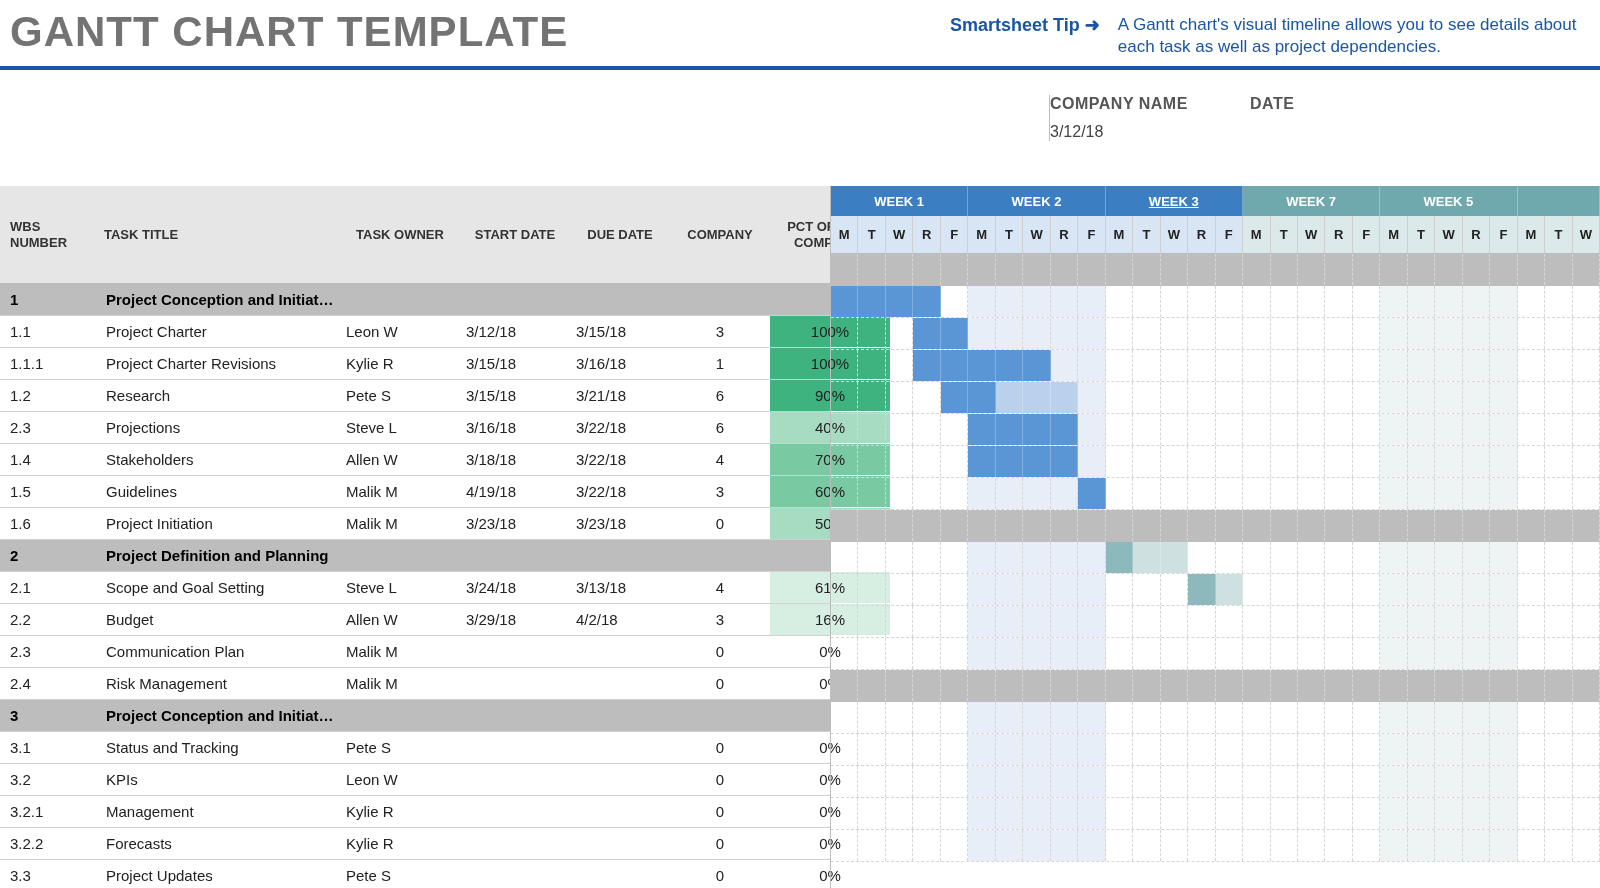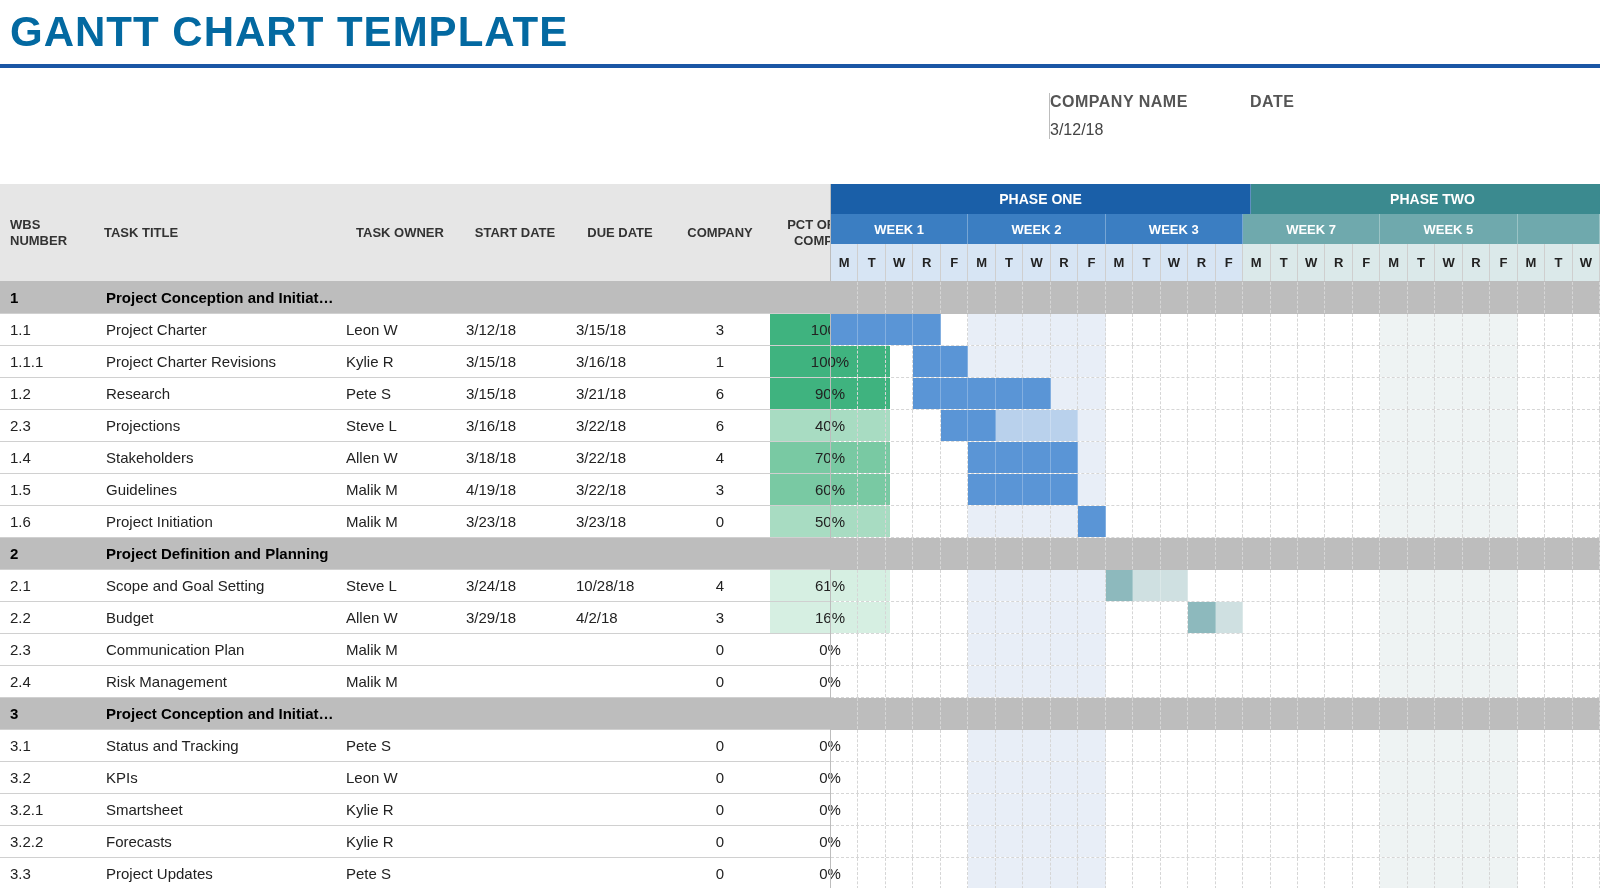--- a/index.html
+++ b/index.html
@@ -18,21 +18,21 @@
     justify-content: space-between;
     align-items: flex-start;
     padding: 8px 10px 8px 10px;
     border-bottom: 4px solid #1a56a5;
   }
   .header h1 {
     margin: 0;
     font-size: 42px;
     font-weight: 800;
     letter-spacing: 1px;
-    color: #0369a1;
+    color: #737373;
   }
   .tip {
     display: flex;
     gap: 18px;
     align-items: flex-start;
     max-width: 640px;
     padding-top: 6px;
   }
   .tip-label {
     color: #1a56a5;
@@ -124,20 +124,24 @@
   .cell.bar.p2 { background:#8db9bd; }
   .cell.bar.p2.light { background:#cfe0e1; }
 </style>
 </head>
 <body>
 
 <div class="page">
 
   <div class="header">
     <h1>GANTT CHART TEMPLATE</h1>
+    <div class="tip">
+      <span class="tip-label">Smartsheet Tip ➜</span>
+      <span class="tip-text">A Gantt chart's visual timeline allows you to see details about each task as well as project dependencies.</span>
+    </div>
   </div>
 
   <div class="meta">
     <div class="meta-col right">
       <div class="label">COMPANY NAME</div>
       <div class="label">DATE</div>
       <div class="value">3/12/18</div>
     </div>
   </div>
 
@@ -233,21 +237,21 @@
             <div class="c4"></div>
             <div class="c5"></div>
             <div class="c6"></div>
             <div class="c7"></div>
           </div>
           <div class="row">
             <div class="c1">2.1</div>
             <div class="c2">Scope and Goal Setting</div>
             <div class="c3">Steve L</div>
             <div class="c4">3/24/18</div>
-            <div class="c5">10/28/18</div>
+            <div class="c5">3/13/18</div>
             <div class="c6">4</div>
             <div class="c7" style="background: rgb(214, 239, 226);">61%</div>
           </div>
           <div class="row">
             <div class="c1">2.2</div>
             <div class="c2">Budget</div>
             <div class="c3">Allen W</div>
             <div class="c4">3/29/18</div>
             <div class="c5">4/2/18</div>
             <div class="c6">3</div>
@@ -293,21 +297,21 @@
             <div class="c1">3.2</div>
             <div class="c2">KPIs</div>
             <div class="c3">Leon W</div>
             <div class="c4"></div>
             <div class="c5"></div>
             <div class="c6">0</div>
             <div class="c7" style="background: rgb(255, 255, 255);">0%</div>
           </div>
           <div class="row">
             <div class="c1">3.2.1</div>
-            <div class="c2">Smartsheet</div>
+            <div class="c2">Management</div>
             <div class="c3">Kylie R</div>
             <div class="c4"></div>
             <div class="c5"></div>
             <div class="c6">0</div>
             <div class="c7" style="background: rgb(255, 255, 255);">0%</div>
           </div>
           <div class="row">
             <div class="c1">3.2.2</div>
             <div class="c2">Forecasts</div>
             <div class="c3">Kylie R</div>
@@ -322,28 +326,24 @@
             <div class="c3">Pete S</div>
             <div class="c4"></div>
             <div class="c5"></div>
             <div class="c6">0</div>
             <div class="c7" style="background: rgb(255, 255, 255);">0%</div>
           </div>
         </div>
     </div>
 
     <div class="right">
-      <div class="phaserow" id="phaserow">
-          <div class="phase phase1" style="width: 420px;">PHASE ONE</div>
-          <div class="phase phase2" style="width: 364px;">PHASE TWO</div>
-        </div>
       <div class="weekrow" id="weekrow">
           <div class="week p1" style="width: 140px;">WEEK 1</div>
           <div class="week p1" style="width: 140px;">WEEK 2</div>
-          <div class="week p1" style="width: 140px;">WEEK 3</div>
+          <div class="week p1" style="width: 140px; text-decoration: underline;">WEEK 3</div>
           <div class="week p2" style="width: 140px;">WEEK 7</div>
           <div class="week p2" style="width: 140px;">WEEK 5</div>
           <div class="week p2" style="width: 84px;"></div>
         </div>
       <div class="dayrow" id="dayrow">
           <div class="day p1" style="width: 28px;">M</div>
           <div class="day p1" style="width: 28px;">T</div>
           <div class="day p1" style="width: 28px;">W</div>
           <div class="day p1" style="width: 28px;">R</div>
           <div class="day p1" style="width: 28px;">F</div>

